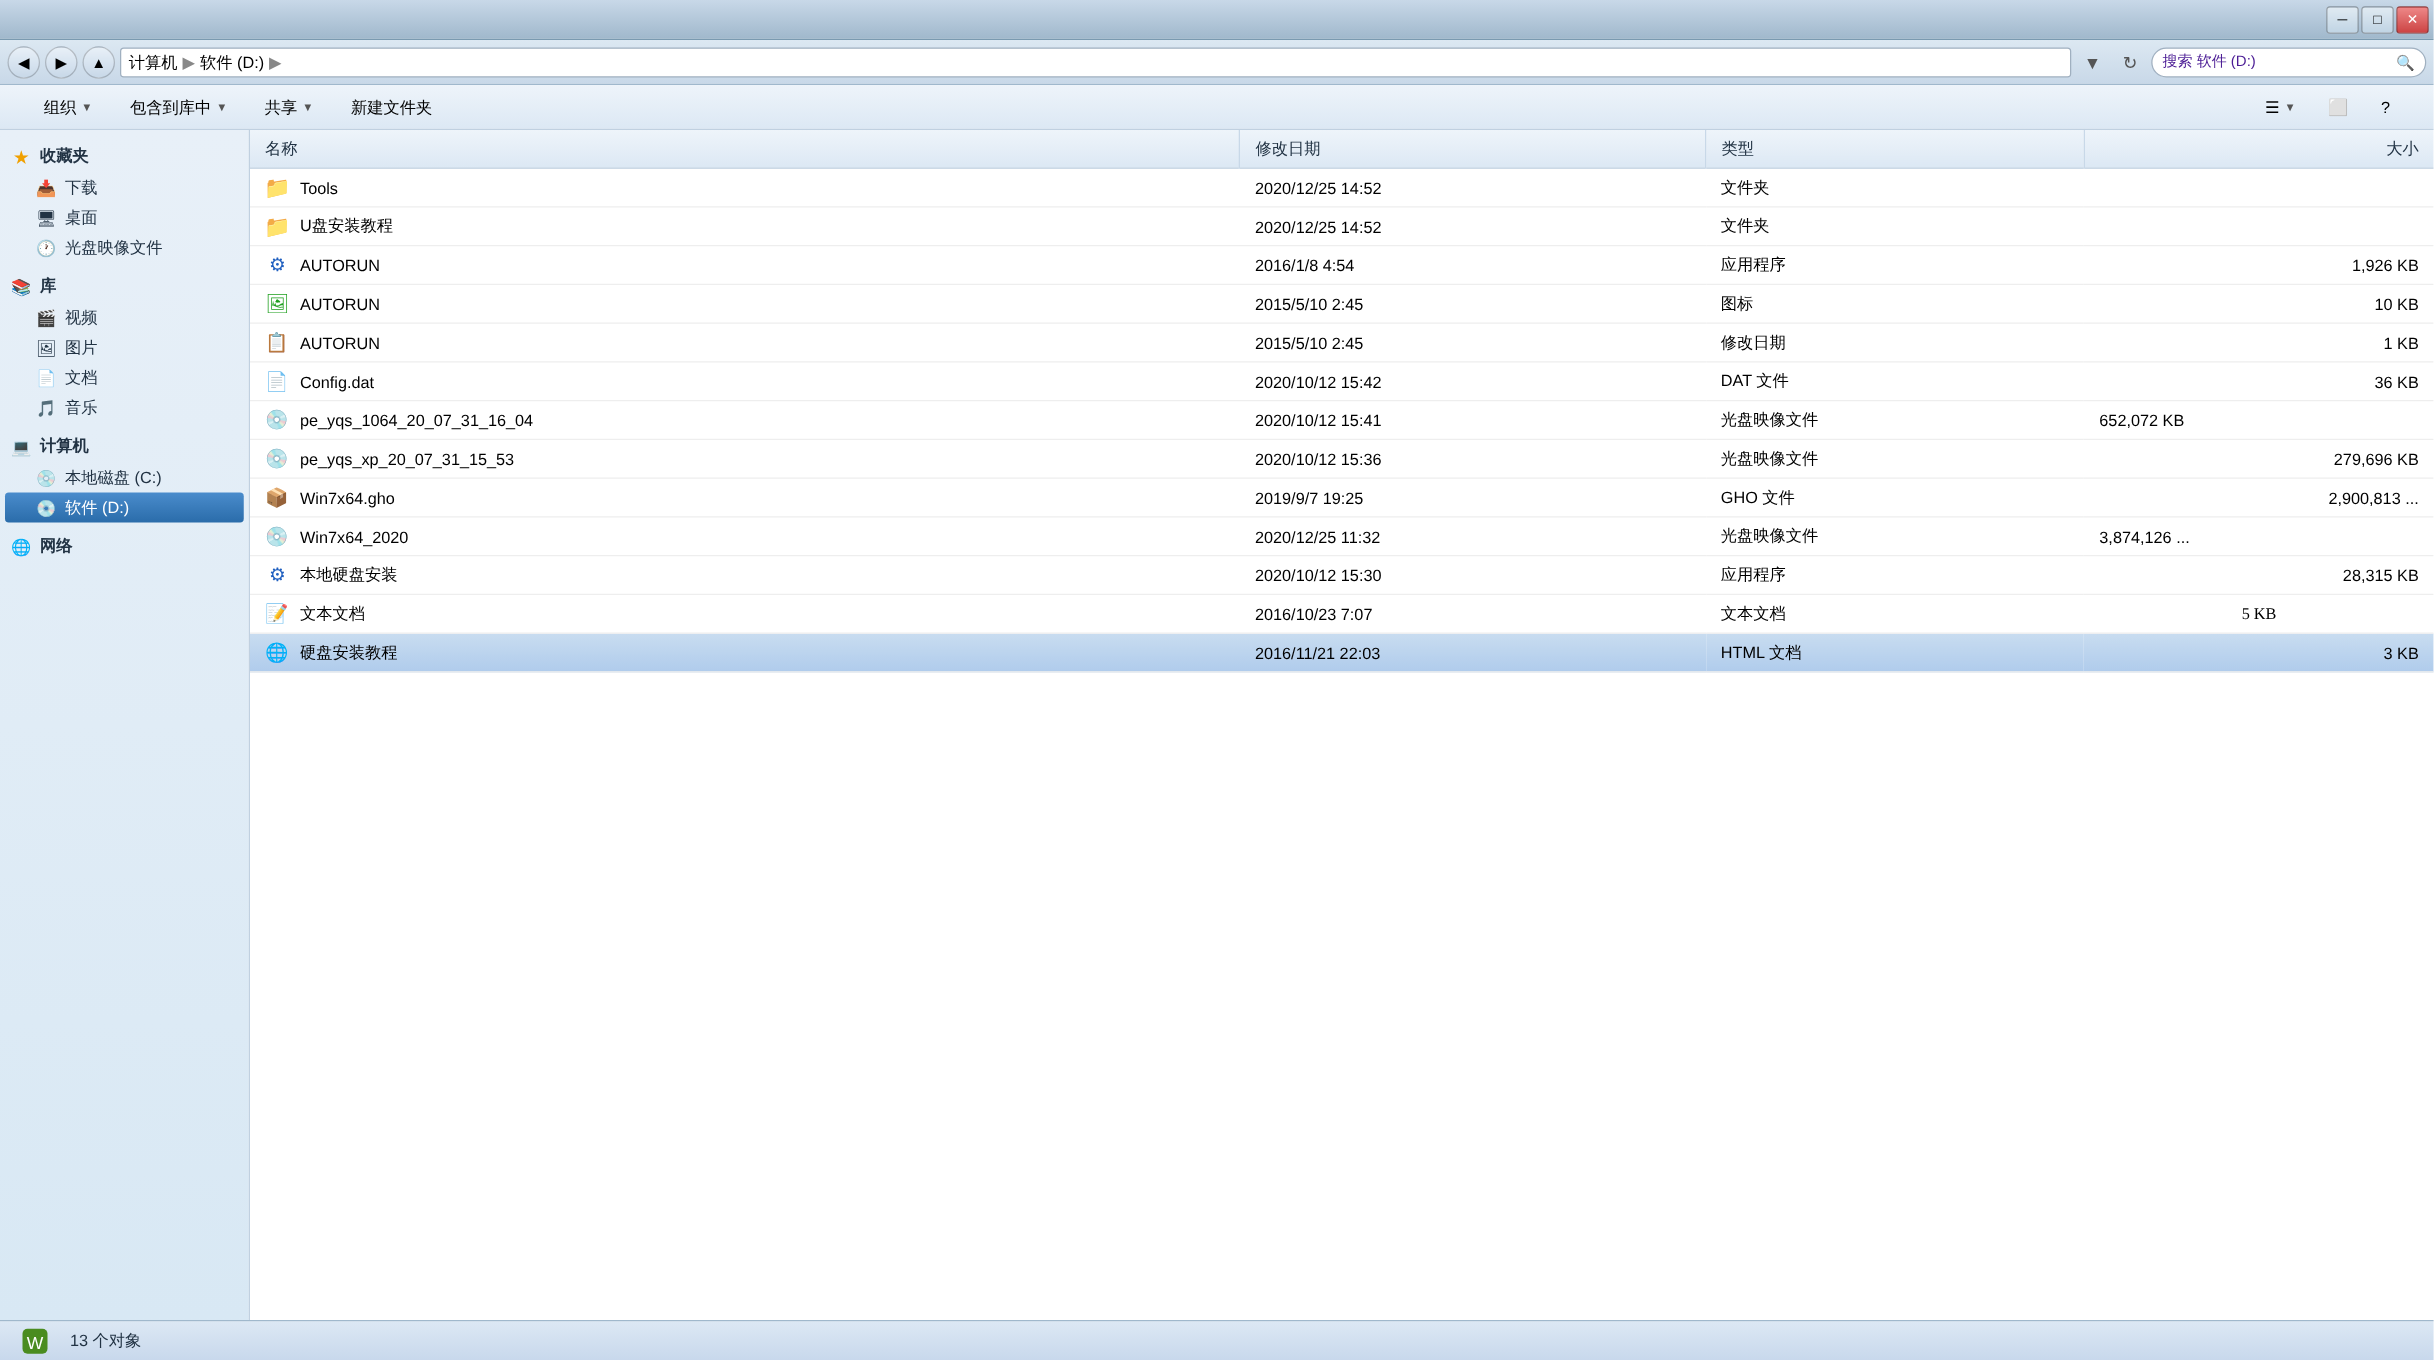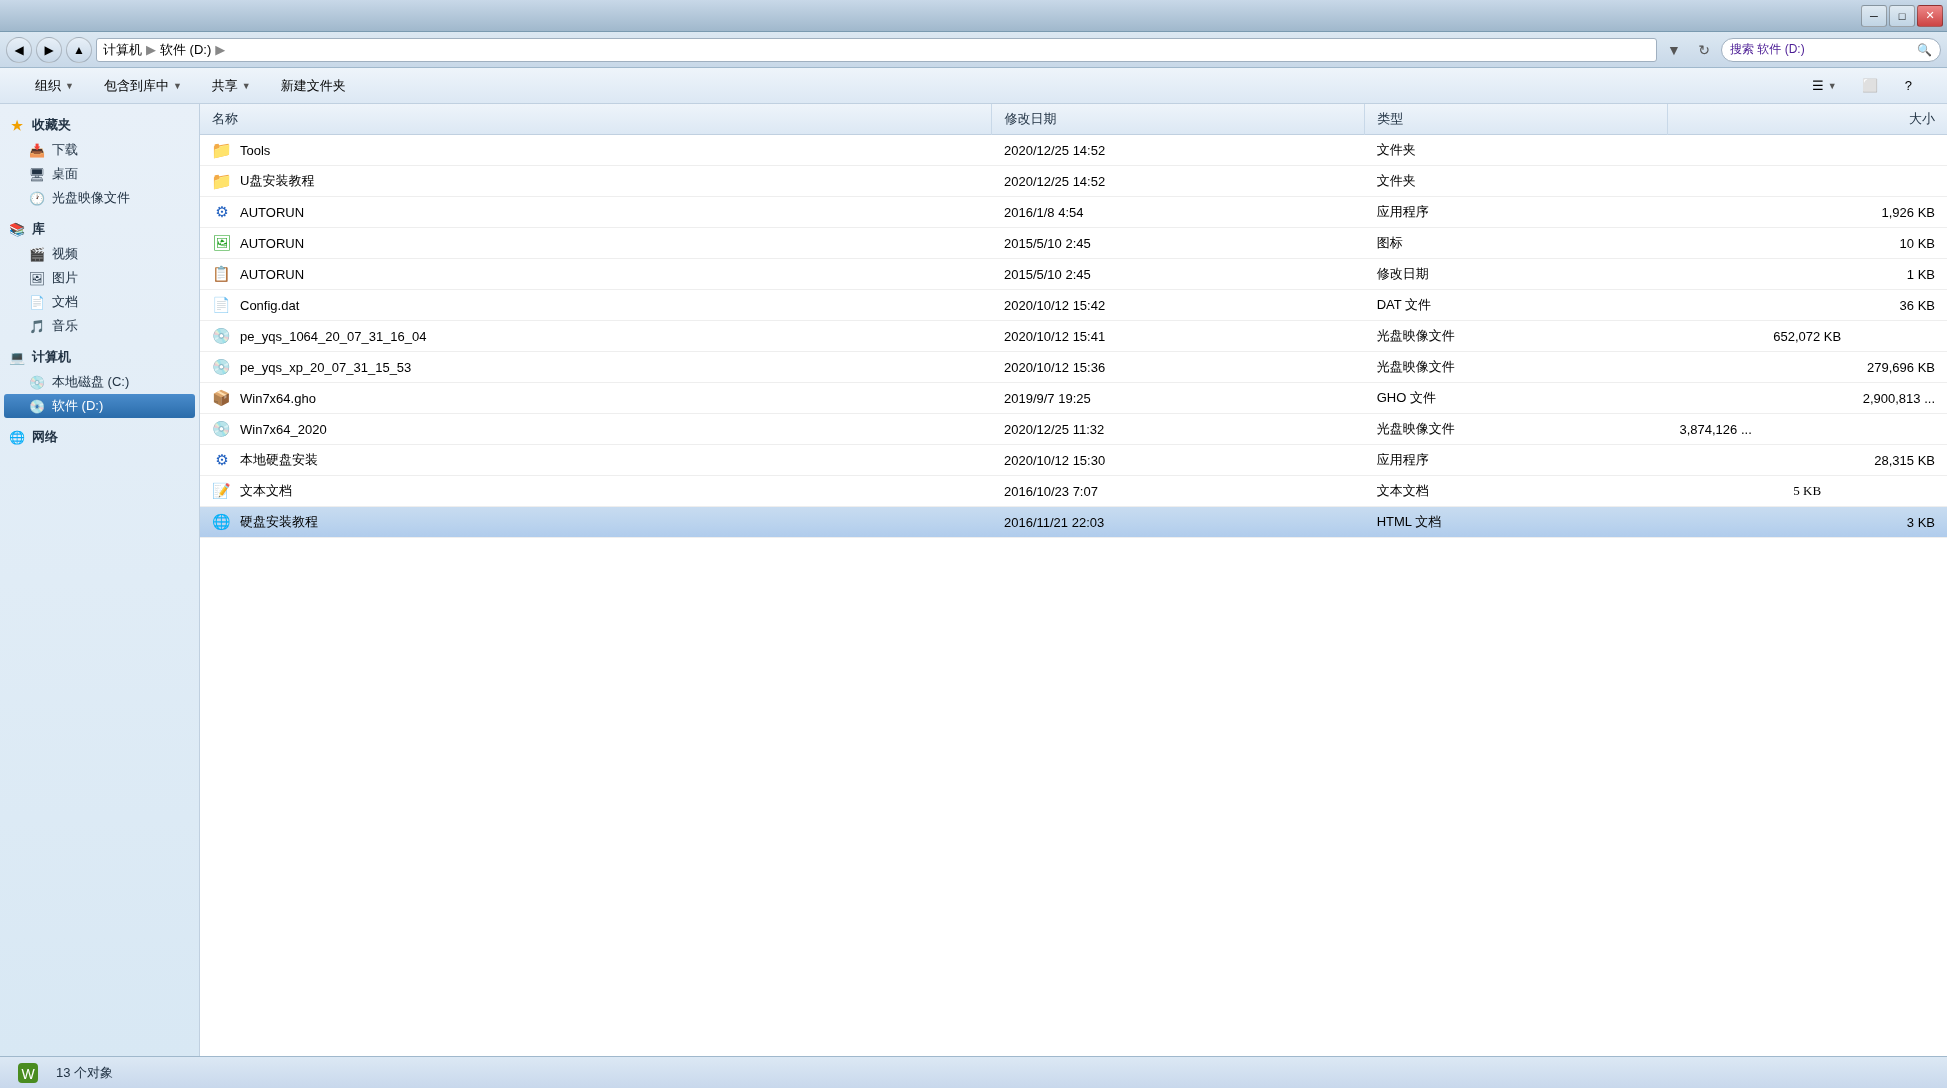--- a/index.html
+++ b/index.html
@@ -468,21 +468,21 @@
   </tr>
           <tr>
     <td>
       <div class="file-name-cell">
         <span class="file-icon icon-iso">💿</span>
         <span>pe_yqs_1064_20_07_31_16_04</span>
       </div>
     </td>
     <td>2020/10/12 15:41</td>
     <td>光盘映像文件</td>
-    <td style="text-align:center;">652,072 KB</td>
+    <td style="text-align:left;">652,072 KB</td>
   </tr>
           <tr>
     <td>
       <div class="file-name-cell">
         <span class="file-icon icon-iso">💿</span>
         <span>pe_yqs_xp_20_07_31_15_53</span>
       </div>
     </td>
     <td>2020/10/12 15:36</td>
     <td>光盘映像文件</td>

